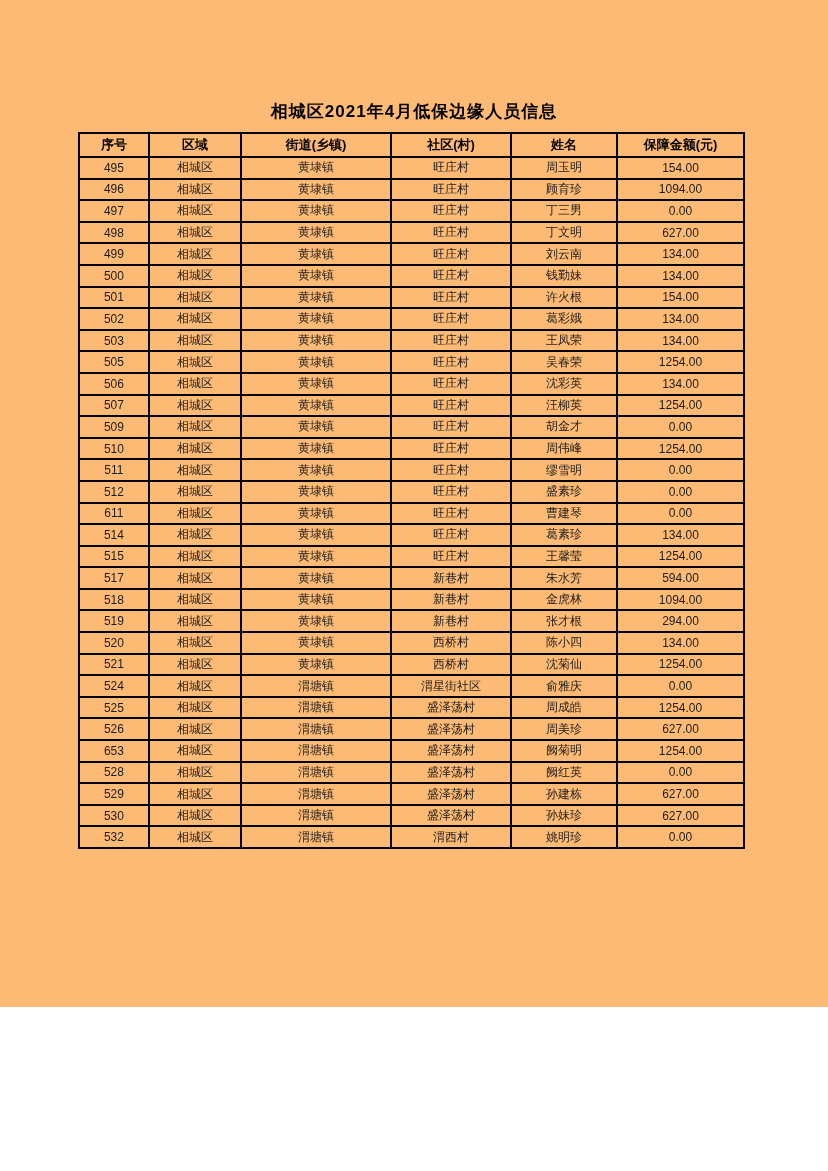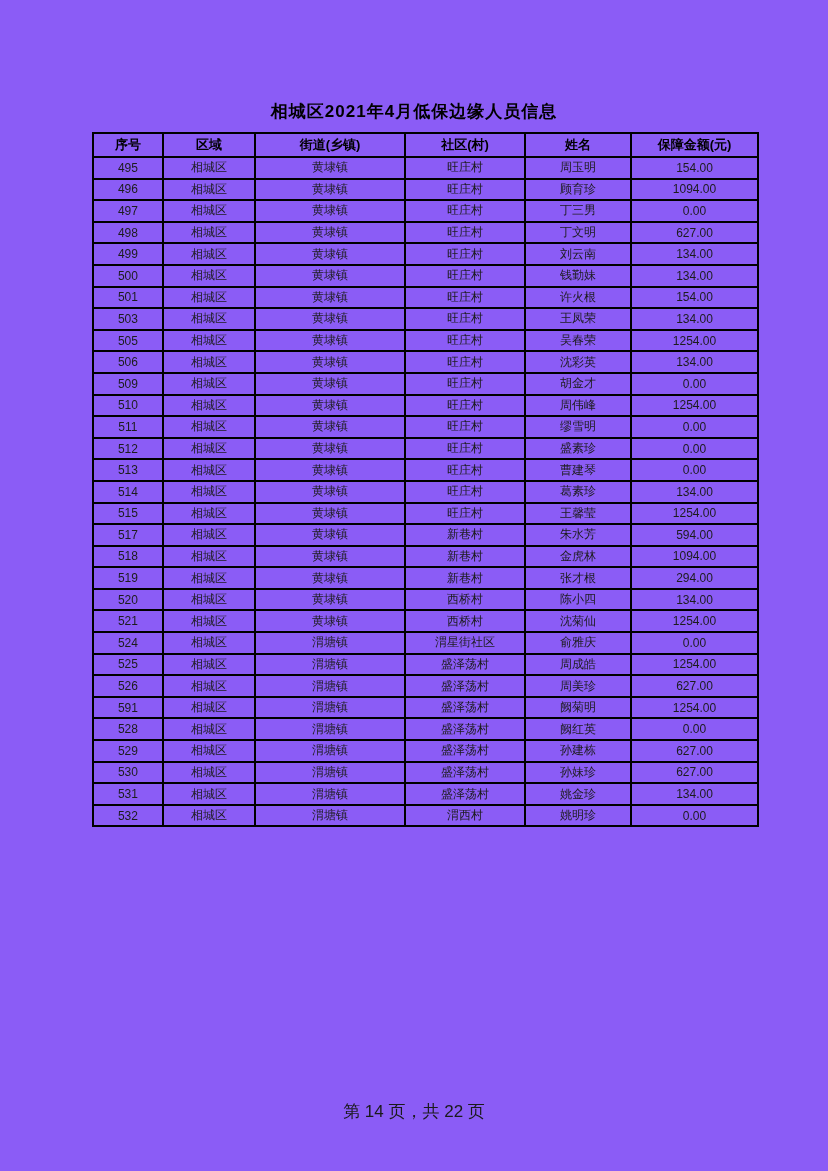--- a/index.html
+++ b/index.html
@@ -5,39 +5,39 @@
   html, body {
     margin: 0;
     padding: 0;
     background: #ffffff;
     font-family: "Liberation Sans", "DejaVu Sans", sans-serif;
     color: #000000;
   }
   .page {
     position: relative;
     width: 828px;
-    height: 1171px;
-    background: #8b5cf6;
+    height: 1007px;
+    background: #fdba74;
     overflow: hidden;
   }
   .doc-title {
     position: absolute;
     top: 100px;
     left: 0;
     width: 100%;
     text-align: center;
     font-size: 17px;
     font-weight: bold;
     letter-spacing: 1px;
     color: #000000;
   }
   table.welfare {
     position: absolute;
     top: 132px;
-    left: 92px;
+    left: 78px;
     width: 667px;
     border-collapse: collapse;
     table-layout: fixed;
   }
   table.welfare th,
   table.welfare td {
     border: 2px solid #000000;
     text-align: center;
     vertical-align: middle;
     padding: 0;
@@ -142,20 +142,28 @@
         </tr>
         <tr>
           <td>501</td>
           <td>相城区</td>
           <td>黄埭镇</td>
           <td>旺庄村</td>
           <td>许火根</td>
           <td>154.00</td>
         </tr>
         <tr>
+          <td>502</td>
+          <td>相城区</td>
+          <td>黄埭镇</td>
+          <td>旺庄村</td>
+          <td>葛彩娥</td>
+          <td>134.00</td>
+        </tr>
+        <tr>
           <td>503</td>
           <td>相城区</td>
           <td>黄埭镇</td>
           <td>旺庄村</td>
           <td>王凤荣</td>
           <td>134.00</td>
         </tr>
         <tr>
           <td>505</td>
           <td>相城区</td>
@@ -166,20 +174,28 @@
         </tr>
         <tr>
           <td>506</td>
           <td>相城区</td>
           <td>黄埭镇</td>
           <td>旺庄村</td>
           <td>沈彩英</td>
           <td>134.00</td>
         </tr>
         <tr>
+          <td>507</td>
+          <td>相城区</td>
+          <td>黄埭镇</td>
+          <td>旺庄村</td>
+          <td>汪柳英</td>
+          <td>1254.00</td>
+        </tr>
+        <tr>
           <td>509</td>
           <td>相城区</td>
           <td>黄埭镇</td>
           <td>旺庄村</td>
           <td>胡金才</td>
           <td>0.00</td>
         </tr>
         <tr>
           <td>510</td>
           <td>相城区</td>
@@ -198,21 +214,21 @@
         </tr>
         <tr>
           <td>512</td>
           <td>相城区</td>
           <td>黄埭镇</td>
           <td>旺庄村</td>
           <td>盛素珍</td>
           <td>0.00</td>
         </tr>
         <tr>
-          <td>513</td>
+          <td>611</td>
           <td>相城区</td>
           <td>黄埭镇</td>
           <td>旺庄村</td>
           <td>曹建琴</td>
           <td>0.00</td>
         </tr>
         <tr>
           <td>514</td>
           <td>相城区</td>
           <td>黄埭镇</td>
@@ -286,21 +302,21 @@
         </tr>
         <tr>
           <td>526</td>
           <td>相城区</td>
           <td>渭塘镇</td>
           <td>盛泽荡村</td>
           <td>周美珍</td>
           <td>627.00</td>
         </tr>
         <tr>
-          <td>591</td>
+          <td>653</td>
           <td>相城区</td>
           <td>渭塘镇</td>
           <td>盛泽荡村</td>
           <td>阙菊明</td>
           <td>1254.00</td>
         </tr>
         <tr>
           <td>528</td>
           <td>相城区</td>
           <td>渭塘镇</td>
@@ -318,28 +334,20 @@
         </tr>
         <tr>
           <td>530</td>
           <td>相城区</td>
           <td>渭塘镇</td>
           <td>盛泽荡村</td>
           <td>孙妹珍</td>
           <td>627.00</td>
         </tr>
         <tr>
-          <td>531</td>
-          <td>相城区</td>
-          <td>渭塘镇</td>
-          <td>盛泽荡村</td>
-          <td>姚金珍</td>
-          <td>134.00</td>
-        </tr>
-        <tr>
           <td>532</td>
           <td>相城区</td>
           <td>渭塘镇</td>
           <td>渭西村</td>
           <td>姚明珍</td>
           <td>0.00</td>
         </tr>
       </tbody>
   </table>
 

